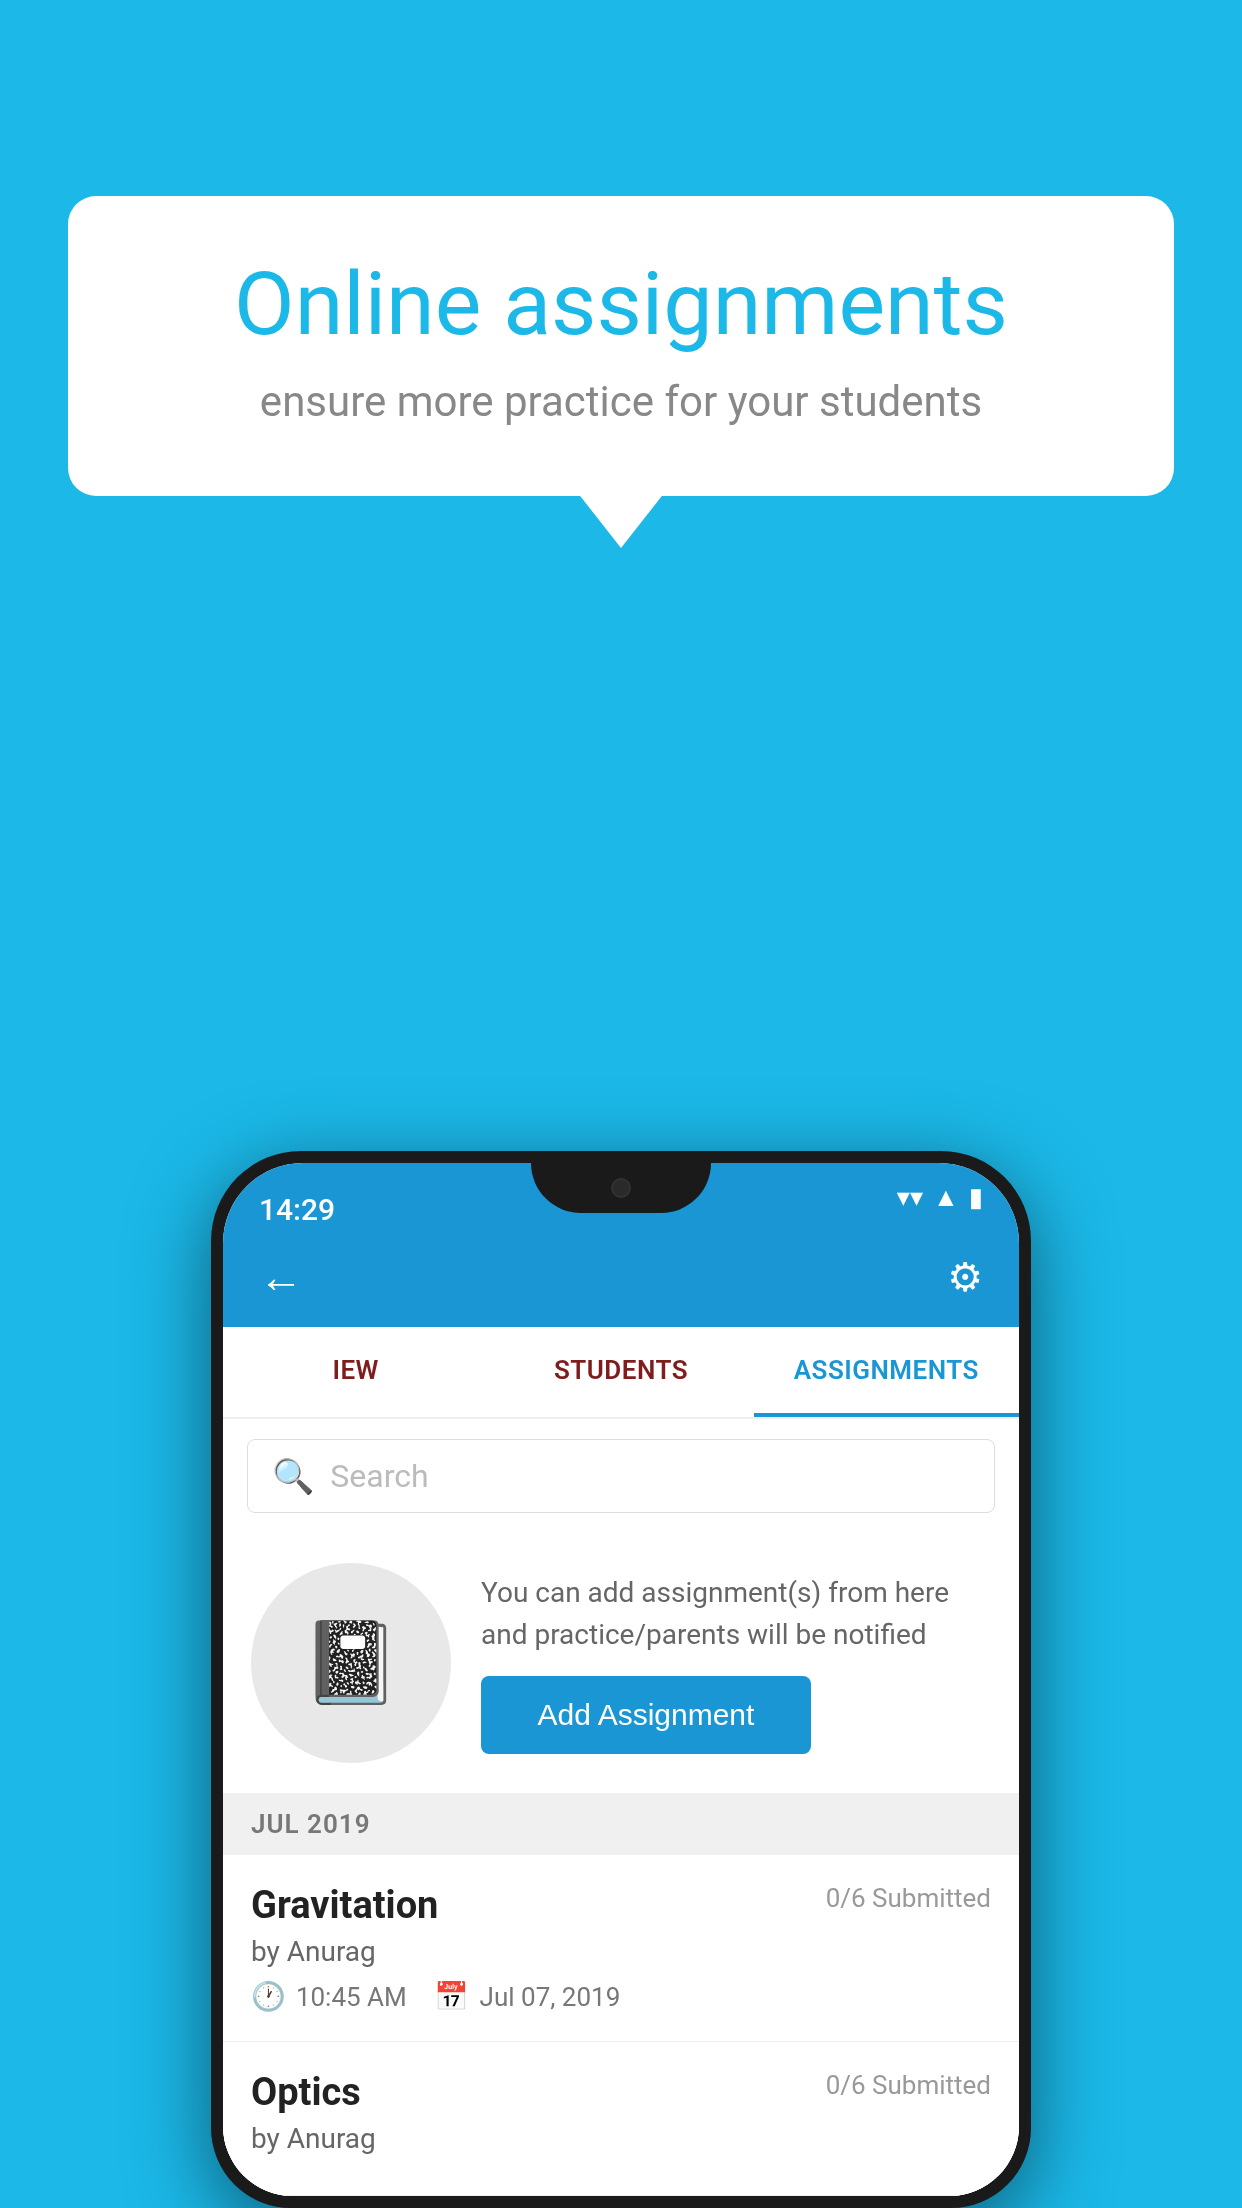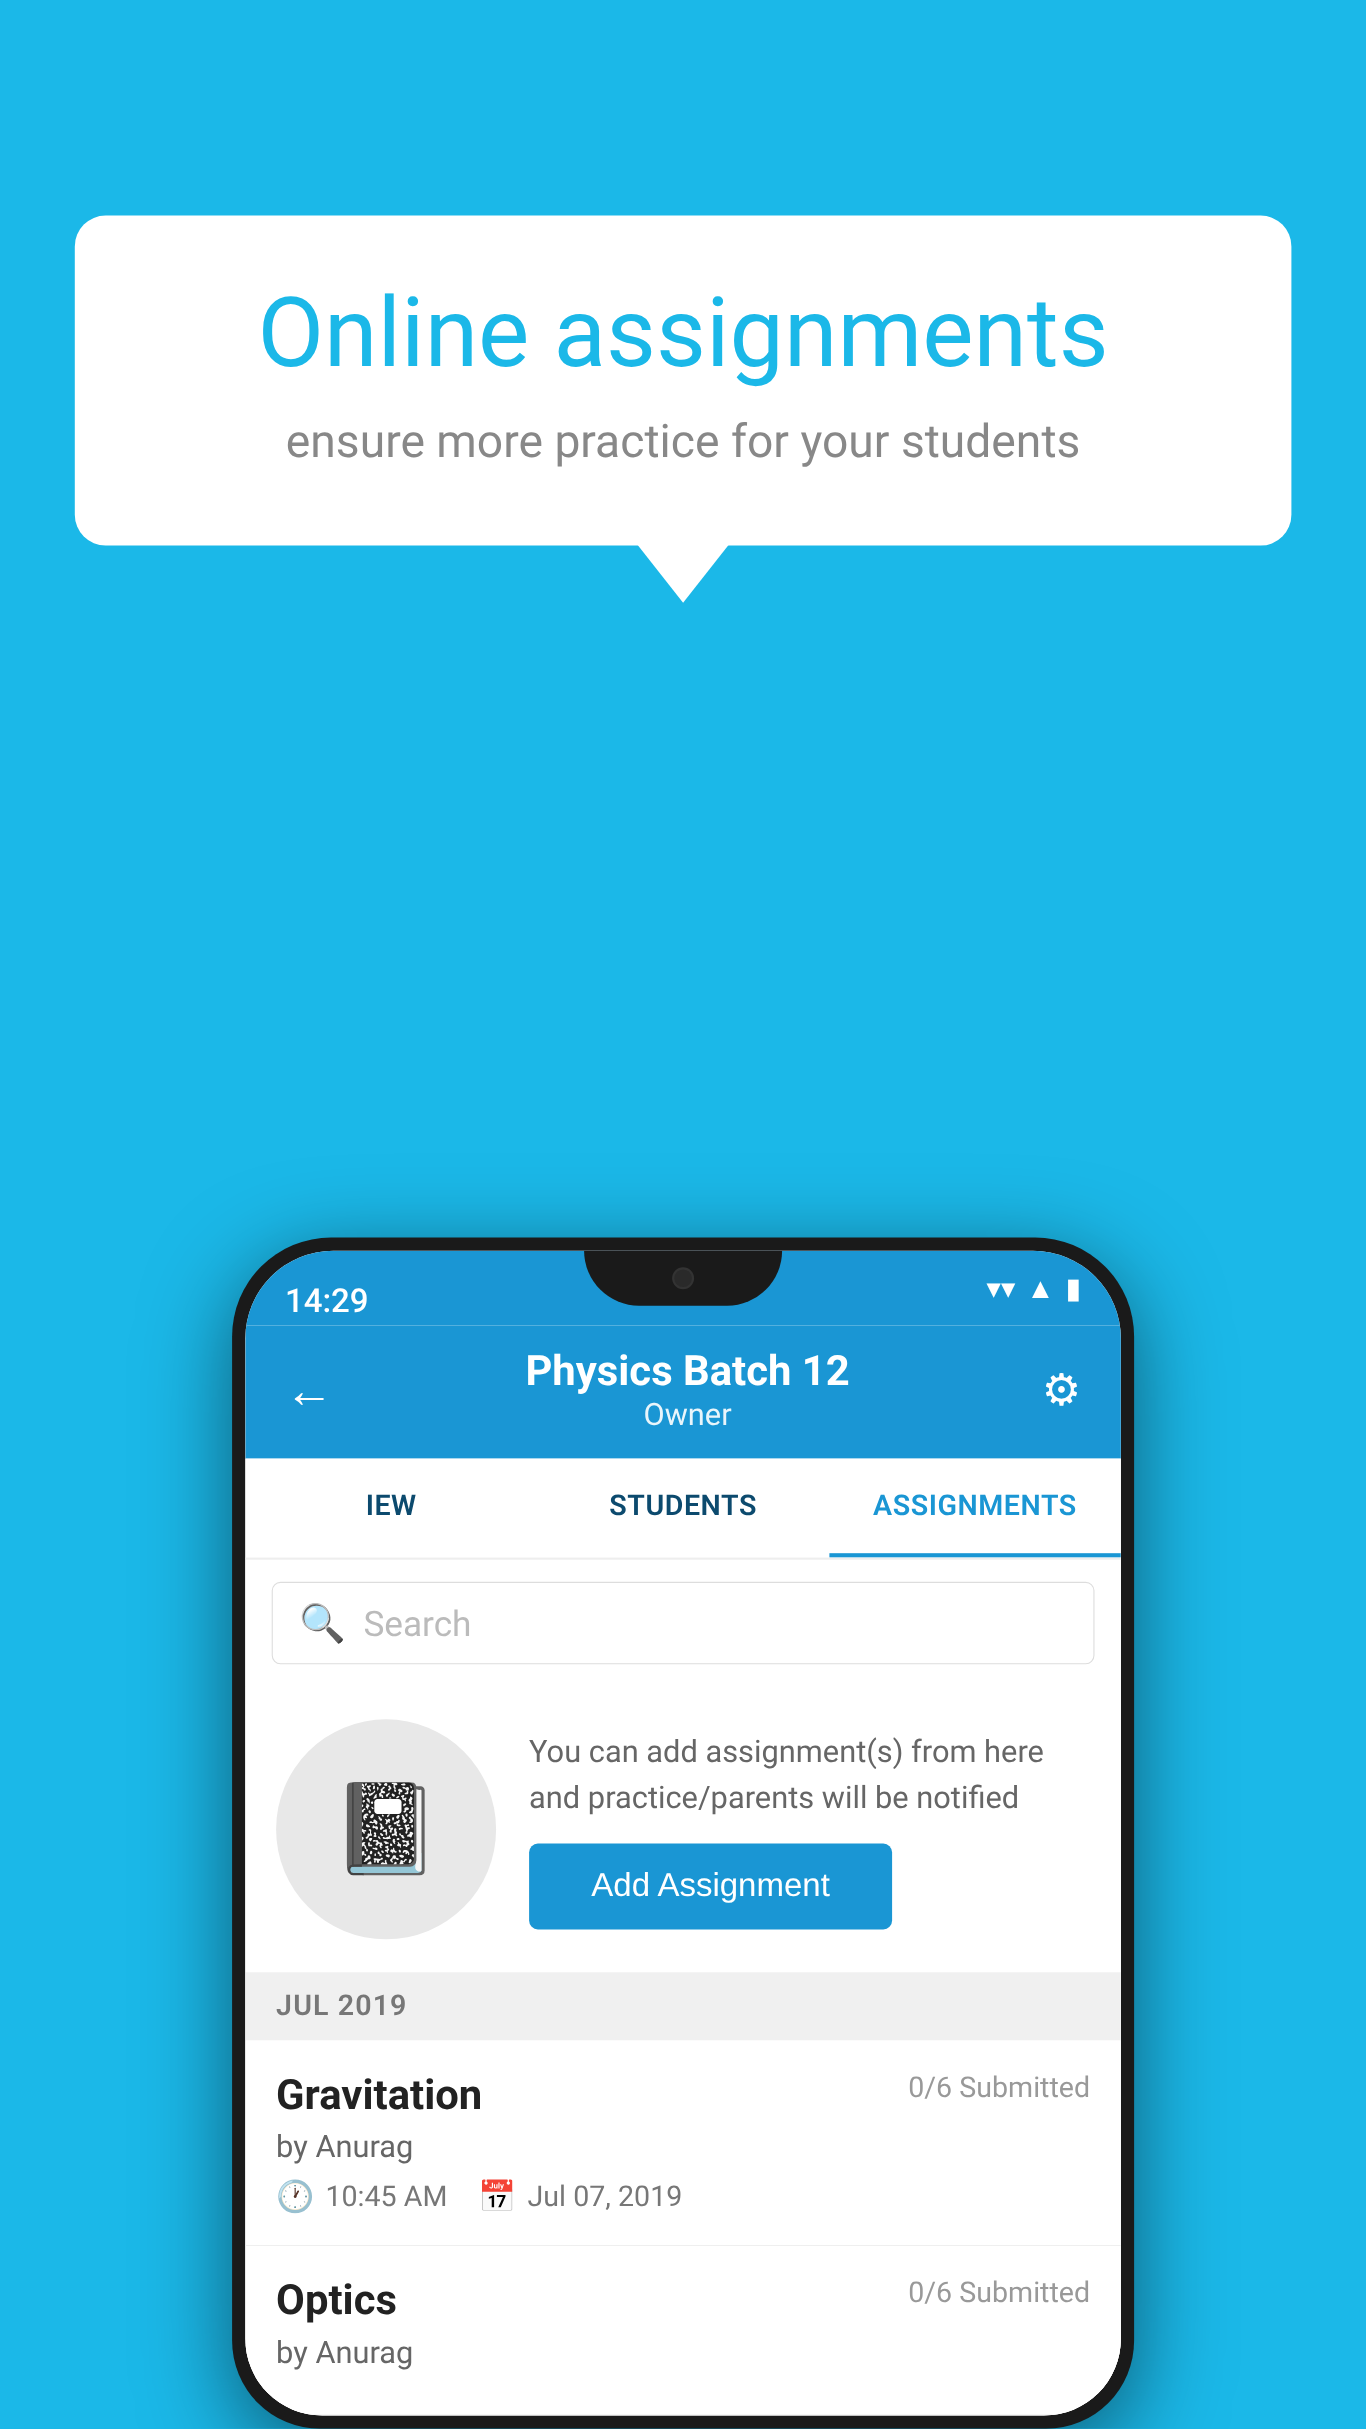--- a/index.html
+++ b/index.html
@@ -178,21 +178,21 @@
       border-bottom: 2px solid #eee;
       overflow: hidden;
     }
 
     .tab {
       flex: 1;
       padding: 28px 10px;
       text-align: center;
       font-size: 26px;
       font-weight: 600;
-      color: #0c4a6e;
+      color: #7f1d1d;
       cursor: pointer;
       white-space: nowrap;
       letter-spacing: 0.5px;
     }
 
     .tab.active {
       color: #1a96d4;
       border-bottom: 4px solid #1a96d4;
     }
 
@@ -358,24 +358,20 @@
         </div>
         <div class="status-icons">
           <span class="wifi-icon">▾▾</span>
           <span class="signal-icon">▲</span>
           <span class="battery-icon">▮</span>
         </div>
       </div>
 
       <div class="app-header">
         <span class="back-btn">←</span>
-        <div class="header-center">
-          <div class="header-title">Physics Batch 12</div>
-          <div class="header-subtitle">Owner</div>
-        </div>
         <span class="settings-btn">⚙</span>
       </div>
 
       <div class="tabs">
         <div class="tab">IEW</div>
         <div class="tab">STUDENTS</div>
         <div class="tab active">ASSIGNMENTS</div>
       </div>
 
       <div class="content">

